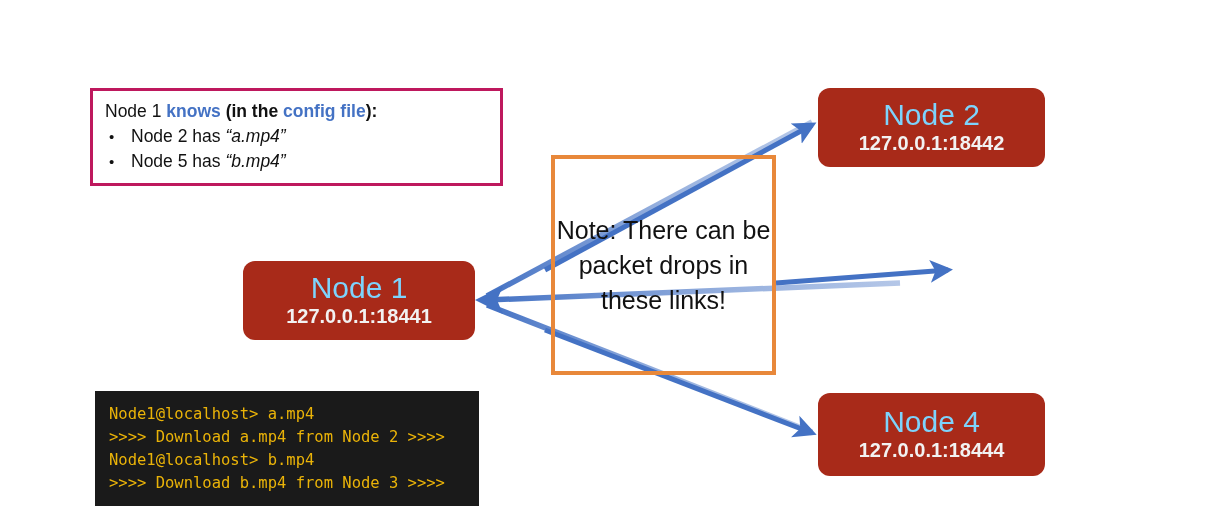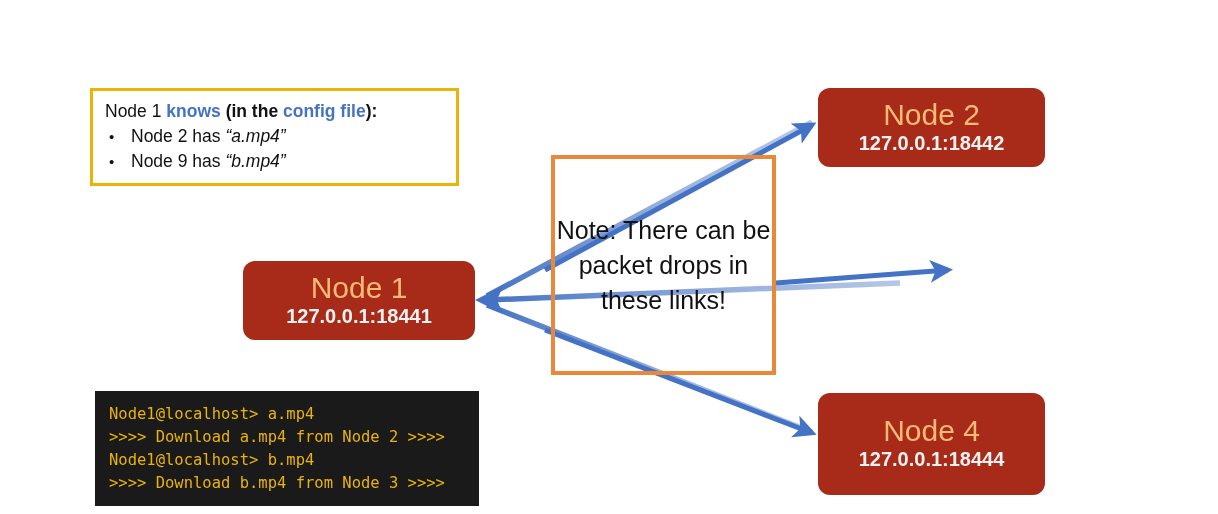--- a/index.html
+++ b/index.html
@@ -35,44 +35,44 @@
     flex-direction: column;
     align-items: center;
     justify-content: center;
     box-sizing: border-box;
     padding: 4px 10px 8px 10px;
   }
   .node-title {
     font-size: 30px;
     line-height: 34px;
     font-weight: 400;
-    color: #fdba74;
+    color: #7dd3fc;
     white-space: nowrap;
   }
   .node-addr {
     font-size: 20px;
     line-height: 22px;
     font-weight: 700;
     color: #f2f2f2;
     white-space: nowrap;
   }
 
   #node1 { left: 243px; top: 261px; width: 232px; height: 79px; }
   #node2 { left: 818px; top: 88px;  width: 227px; height: 79px; }
   #node3 { left: 954px; top: 231px; width: 227px; height: 79px; }
-  #node4 { left: 818px; top: 393px; width: 227px; height: 102px; }
+  #node4 { left: 818px; top: 393px; width: 227px; height: 83px; }
 
   
   #knowledge-box {
     position: absolute;
     left: 90px;
     top: 88px;
-    width: 369px;
+    width: 413px;
     height: 98px;
-    border: 3px solid #eab308;
+    border: 3px solid #be185d;
     background: #ffffff;
     box-sizing: border-box;
     padding: 8px 10px 6px 12px;
   }
   .kb-line {
     font-size: 17.5px;
     line-height: 25px;
     color: #111111;
     white-space: nowrap;
   }
@@ -182,21 +182,21 @@
   <div id="knowledge-box">
     <div class="kb-line">
       <span>Node 1 </span><span class="kb-blue">knows</span><span class="kb-bold"> (in the </span><span class="kb-blue">config file</span><span class="kb-bold">):</span>
     </div>
     <div class="kb-bullet-row">
       <span class="kb-bullet-mark">•</span>
       <span class="kb-line"><span>Node 2 has </span><span class="kb-italic">“a.mp4”</span></span>
     </div>
     <div class="kb-bullet-row">
       <span class="kb-bullet-mark">•</span>
-      <span class="kb-line"><span>Node 9 has </span><span class="kb-italic">“b.mp4”</span></span>
+      <span class="kb-line"><span>Node 5 has </span><span class="kb-italic">“b.mp4”</span></span>
     </div>
   </div>
 
   <div id="note-box">
     <div id="note-text">Note: There can be packet drops in these links!</div>
   </div>
 
   <div class="node-box" id="node1">
     <div class="node-title">Node 1</div>
     <div class="node-addr">127.0.0.1:18441</div>

